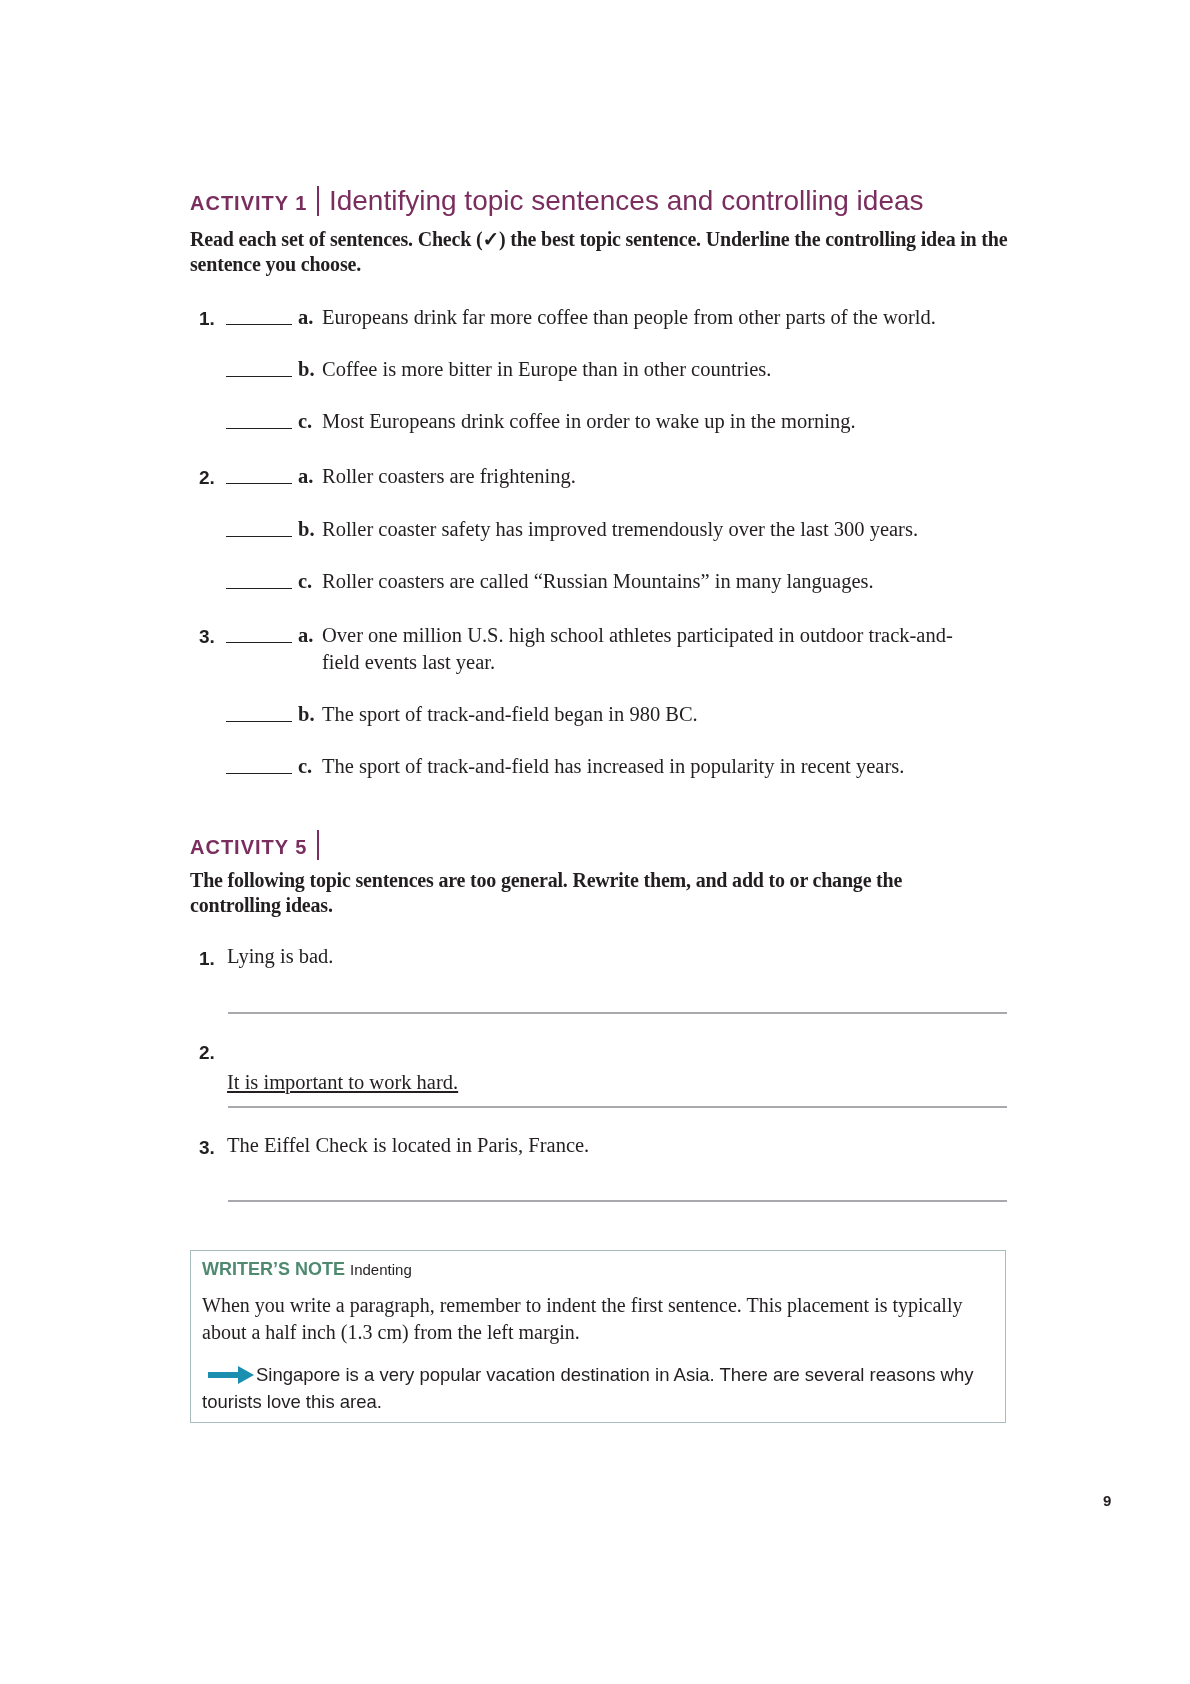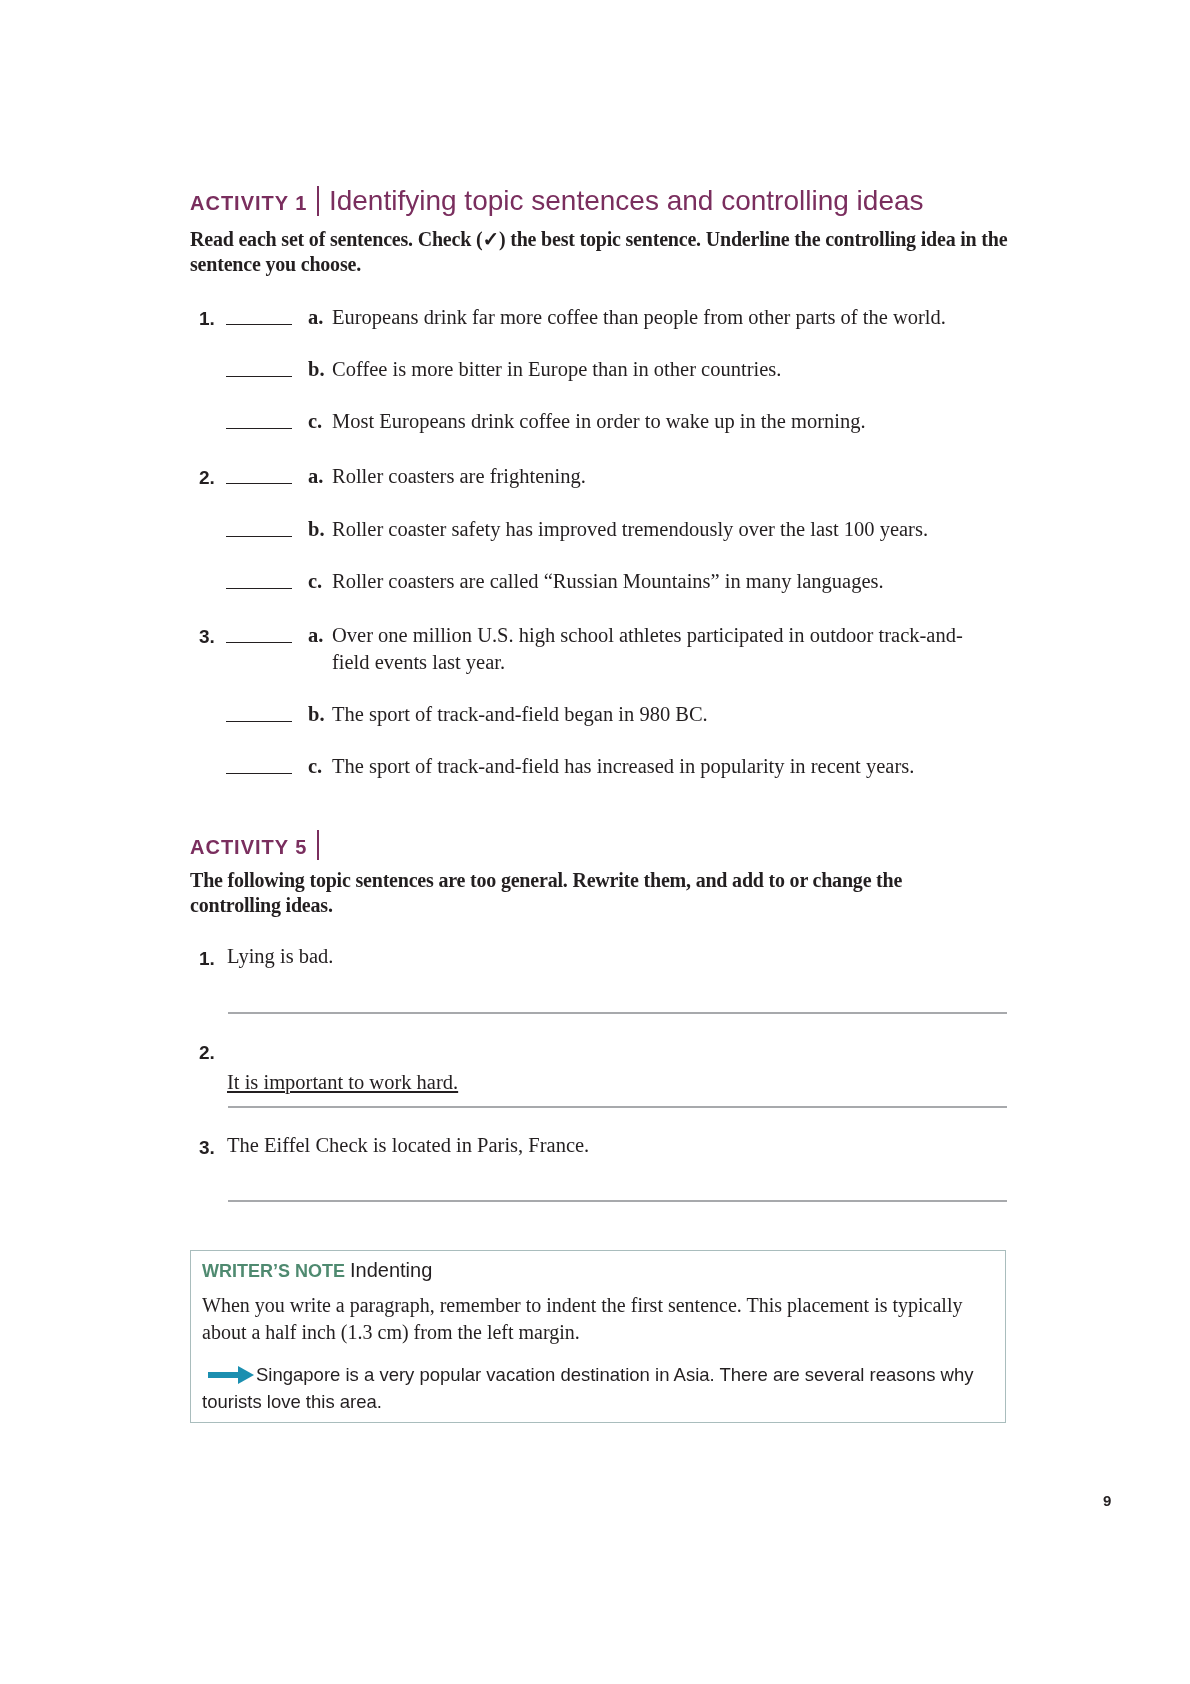--- a/index.html
+++ b/index.html
@@ -5,29 +5,29 @@
   html, body { margin:0; padding:0; background:#ffffff; }
   body { width:1190px; height:1684px; position:relative; overflow:hidden; color:#231f20; }
   .act-head { position:absolute; left:190px; display:flex; align-items:baseline; color:#7a2e5e; white-space:nowrap; }
   .act-label { font-family:"Liberation Sans",sans-serif; font-weight:bold; font-size:20px; letter-spacing:1px; font-variant:small-caps; text-transform:lowercase; }
   .act-label { text-transform:none; }
   .act-bar { display:inline-block; width:1.5px; height:30px; background:#7a2e5e; margin:0 10px 0 10px; transform:translateY(6px); }
   .act-title { font-family:"Liberation Sans",sans-serif; font-size:28px; }
   .instr { position:absolute; left:190px; width:820px; font-family:"Liberation Serif",serif; font-weight:bold; font-size:20px; line-height:25px; letter-spacing:-0.2px; }
   .num { position:absolute; font-family:"Liberation Sans",sans-serif; font-weight:bold; font-size:19px; }
   .blank { position:absolute; left:226px; width:66px; height:1px; background:#231f20; }
-  .opt { position:absolute; left:298px; width:700px; font-family:"Liberation Serif",serif; font-size:20.5px; line-height:27px;margin-left:10px; }
+  .opt { position:absolute; left:298px; width:700px; font-family:"Liberation Serif",serif; font-size:20.5px; line-height:27px; }
   .opt .letter { font-weight:bold; display:inline-block; width:24px; }
   .opt .cont { display:block; padding-left:24px; }
   .q { position:absolute; left:227px; font-family:"Liberation Serif",serif; font-size:20.5px; }
   .ans-line { position:absolute; left:228px; width:779px; height:2px; background:#a7a9ac; }
   .note { position:absolute; left:190px; top:1250px; width:816px; height:173px; border:1.5px solid #a9bdbd; box-sizing:border-box; }
   .note-head { position:absolute; left:11px; top:8px; font-family:"Liberation Sans",sans-serif; font-size:18px; white-space:nowrap; }
   .note-head .kw { color:#4f8a70; font-weight:bold; }
-  .note-head .sub { color:#231f20; font-size:20px; }
+  .note-head .sub { color:#231f20; font-size:15px; }
   .note-body { position:absolute; left:11px; top:41px; width:780px; font-family:"Liberation Serif",serif; font-size:20px; line-height:27px; }
   .note-ex { position:absolute; left:11px; top:110px; width:790px; font-family:"Liberation Sans",sans-serif; font-size:18.5px; line-height:27px; }
   .arrow { display:inline-block; vertical-align:middle; margin:0 2px 3px 6px; }
   .page-num { position:absolute; left:1103px; top:1492px; font-family:"Liberation Sans",sans-serif; font-weight:bold; font-size:15px; }
 </style>
 </head>
 <body>
 
 <div class="act-head" style="top:180px;">
   <span class="act-label">ACTIVITY 1</span>
@@ -41,21 +41,21 @@
 <div class="opt" style="top:304px;"><span class="letter">a.</span><span>Europeans drink far more coffee than people from other parts of the world.</span></div>
 <div class="blank" style="top:376px;"></div>
 <div class="opt" style="top:356px;"><span class="letter">b.</span><span>Coffee is more bitter in Europe than in other countries.</span></div>
 <div class="blank" style="top:428px;"></div>
 <div class="opt" style="top:408px;"><span class="letter">c.</span><span>Most Europeans drink coffee in order to wake up in the morning.</span></div>
 
 <div class="num" style="left:199px; top:467px;">2.</div>
 <div class="blank" style="top:483px;"></div>
 <div class="opt" style="top:463px;"><span class="letter">a.</span><span>Roller coasters are frightening.</span></div>
 <div class="blank" style="top:536px;"></div>
-<div class="opt" style="top:516px;"><span class="letter">b.</span><span>Roller coaster safety has improved tremendously over the last 100 years.</span></div>
+<div class="opt" style="top:516px;"><span class="letter">b.</span><span>Roller coaster safety has improved tremendously over the last 300 years.</span></div>
 <div class="blank" style="top:588px;"></div>
 <div class="opt" style="top:568px;"><span class="letter">c.</span><span>Roller coasters are called “Russian Mountains” in many languages.</span></div>
 
 <div class="num" style="left:199px; top:626px;">3.</div>
 <div class="blank" style="top:642px;"></div>
 <div class="opt" style="top:622px;"><span class="letter">a.</span><span>Over one million U.S. high school athletes participated in outdoor track-and-</span><span class="cont">field events last year.</span></div>
 <div class="blank" style="top:721px;"></div>
 <div class="opt" style="top:701px;"><span class="letter">b.</span><span>The sport of track-and-field began in 980 BC.</span></div>
 <div class="blank" style="top:773px;"></div>
 <div class="opt" style="top:753px;"><span class="letter">c.</span><span>The sport of track-and-field has increased in popularity in recent years.</span></div>

